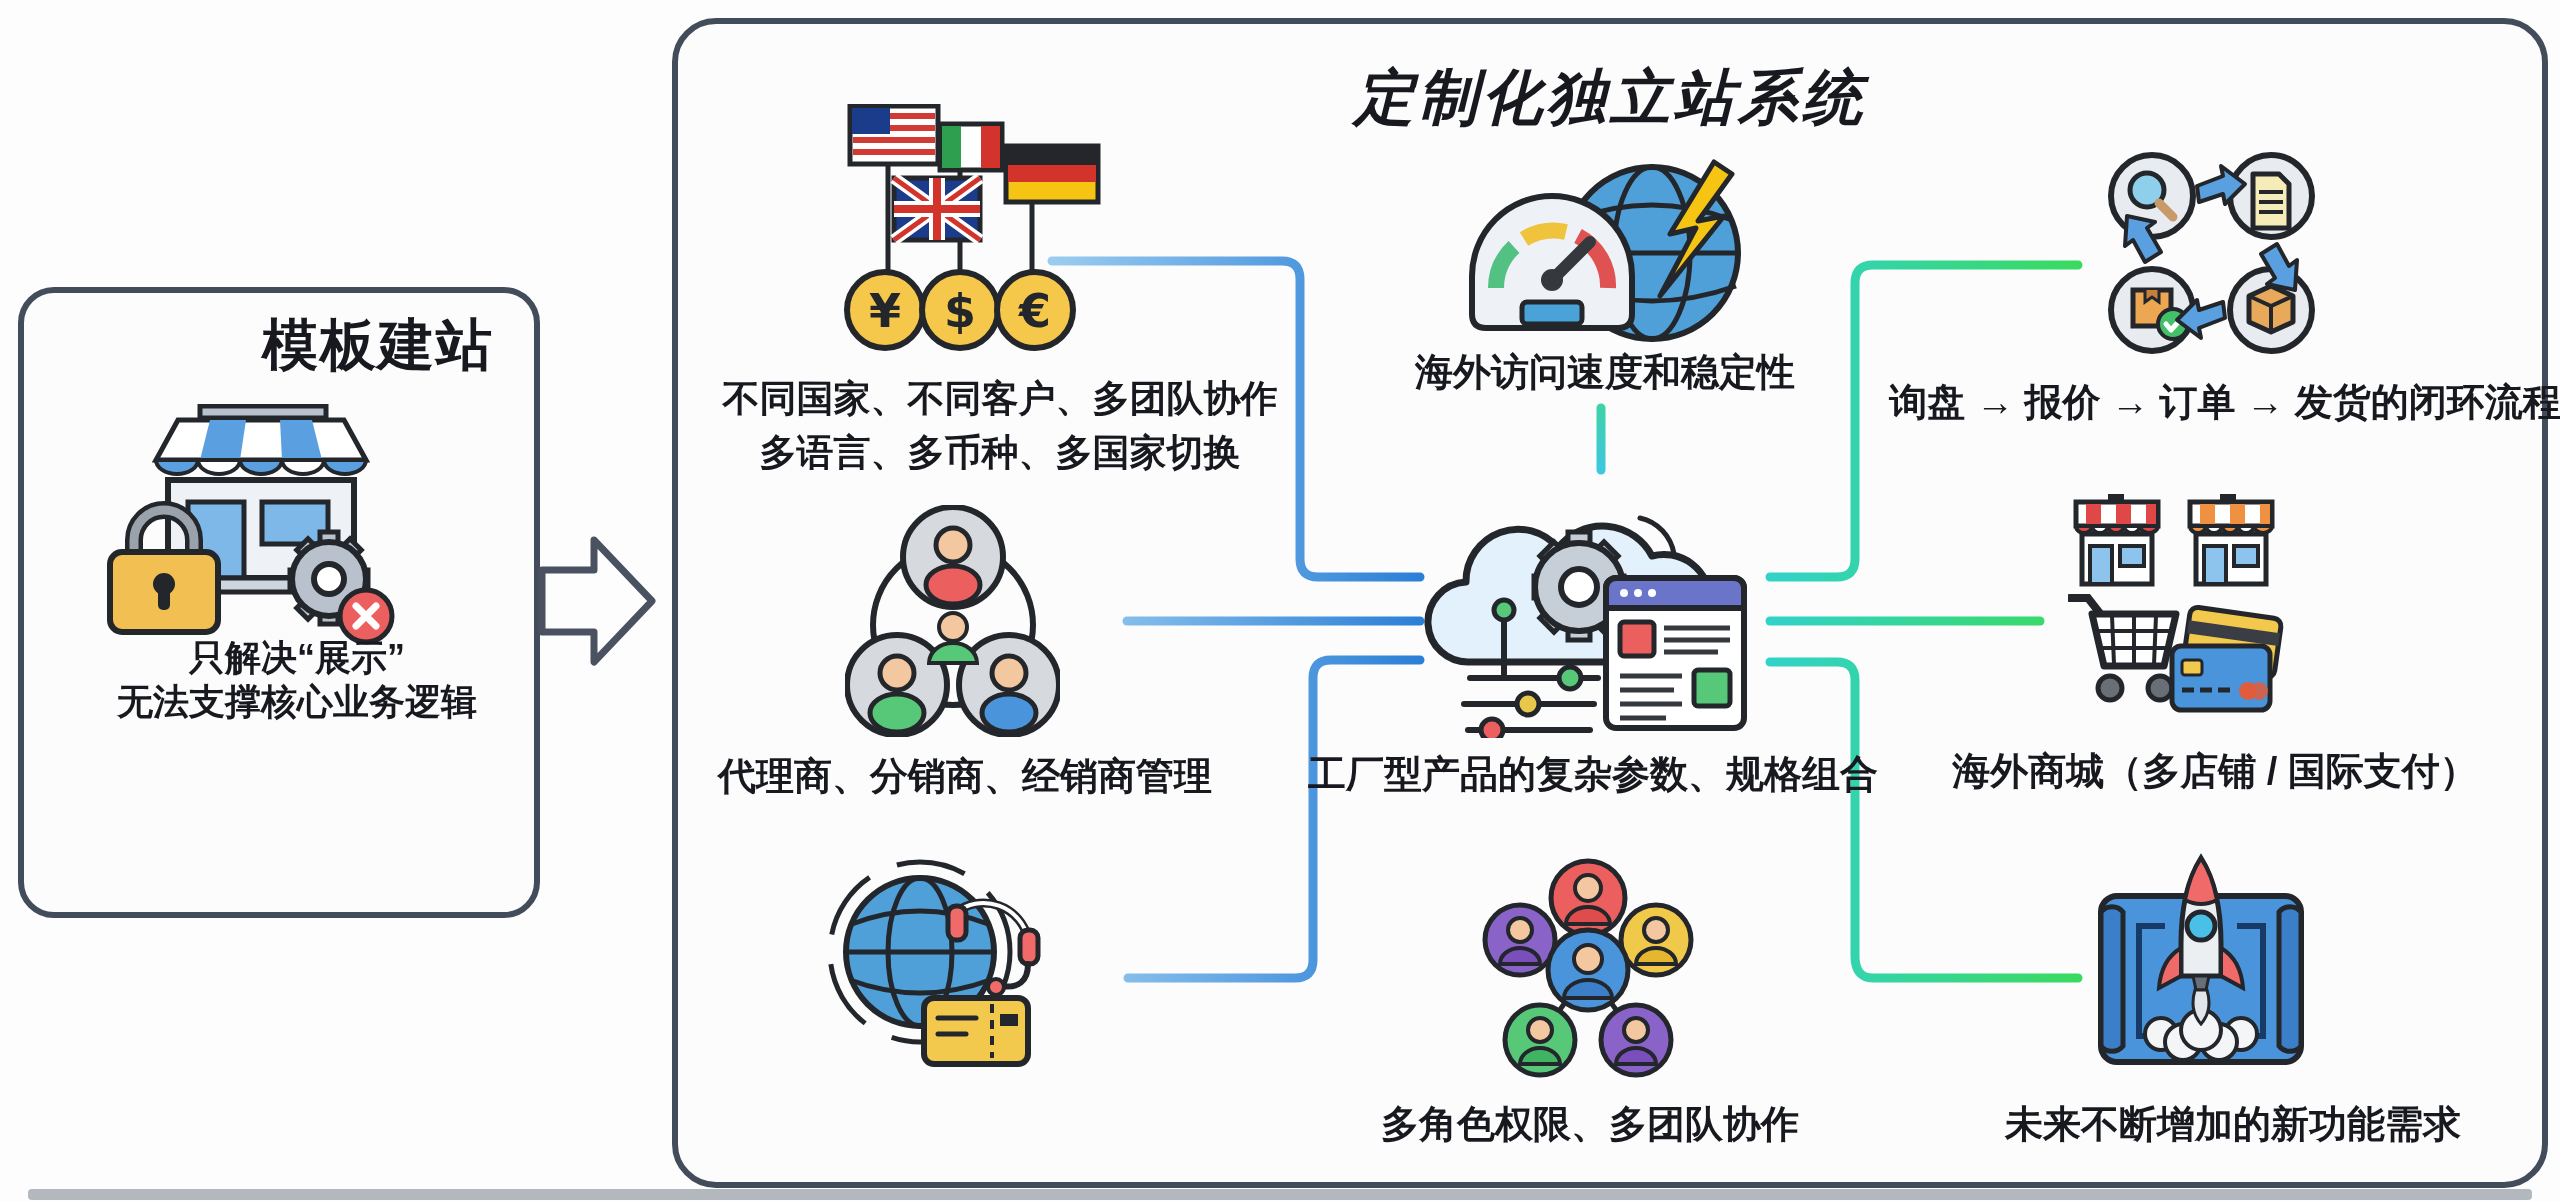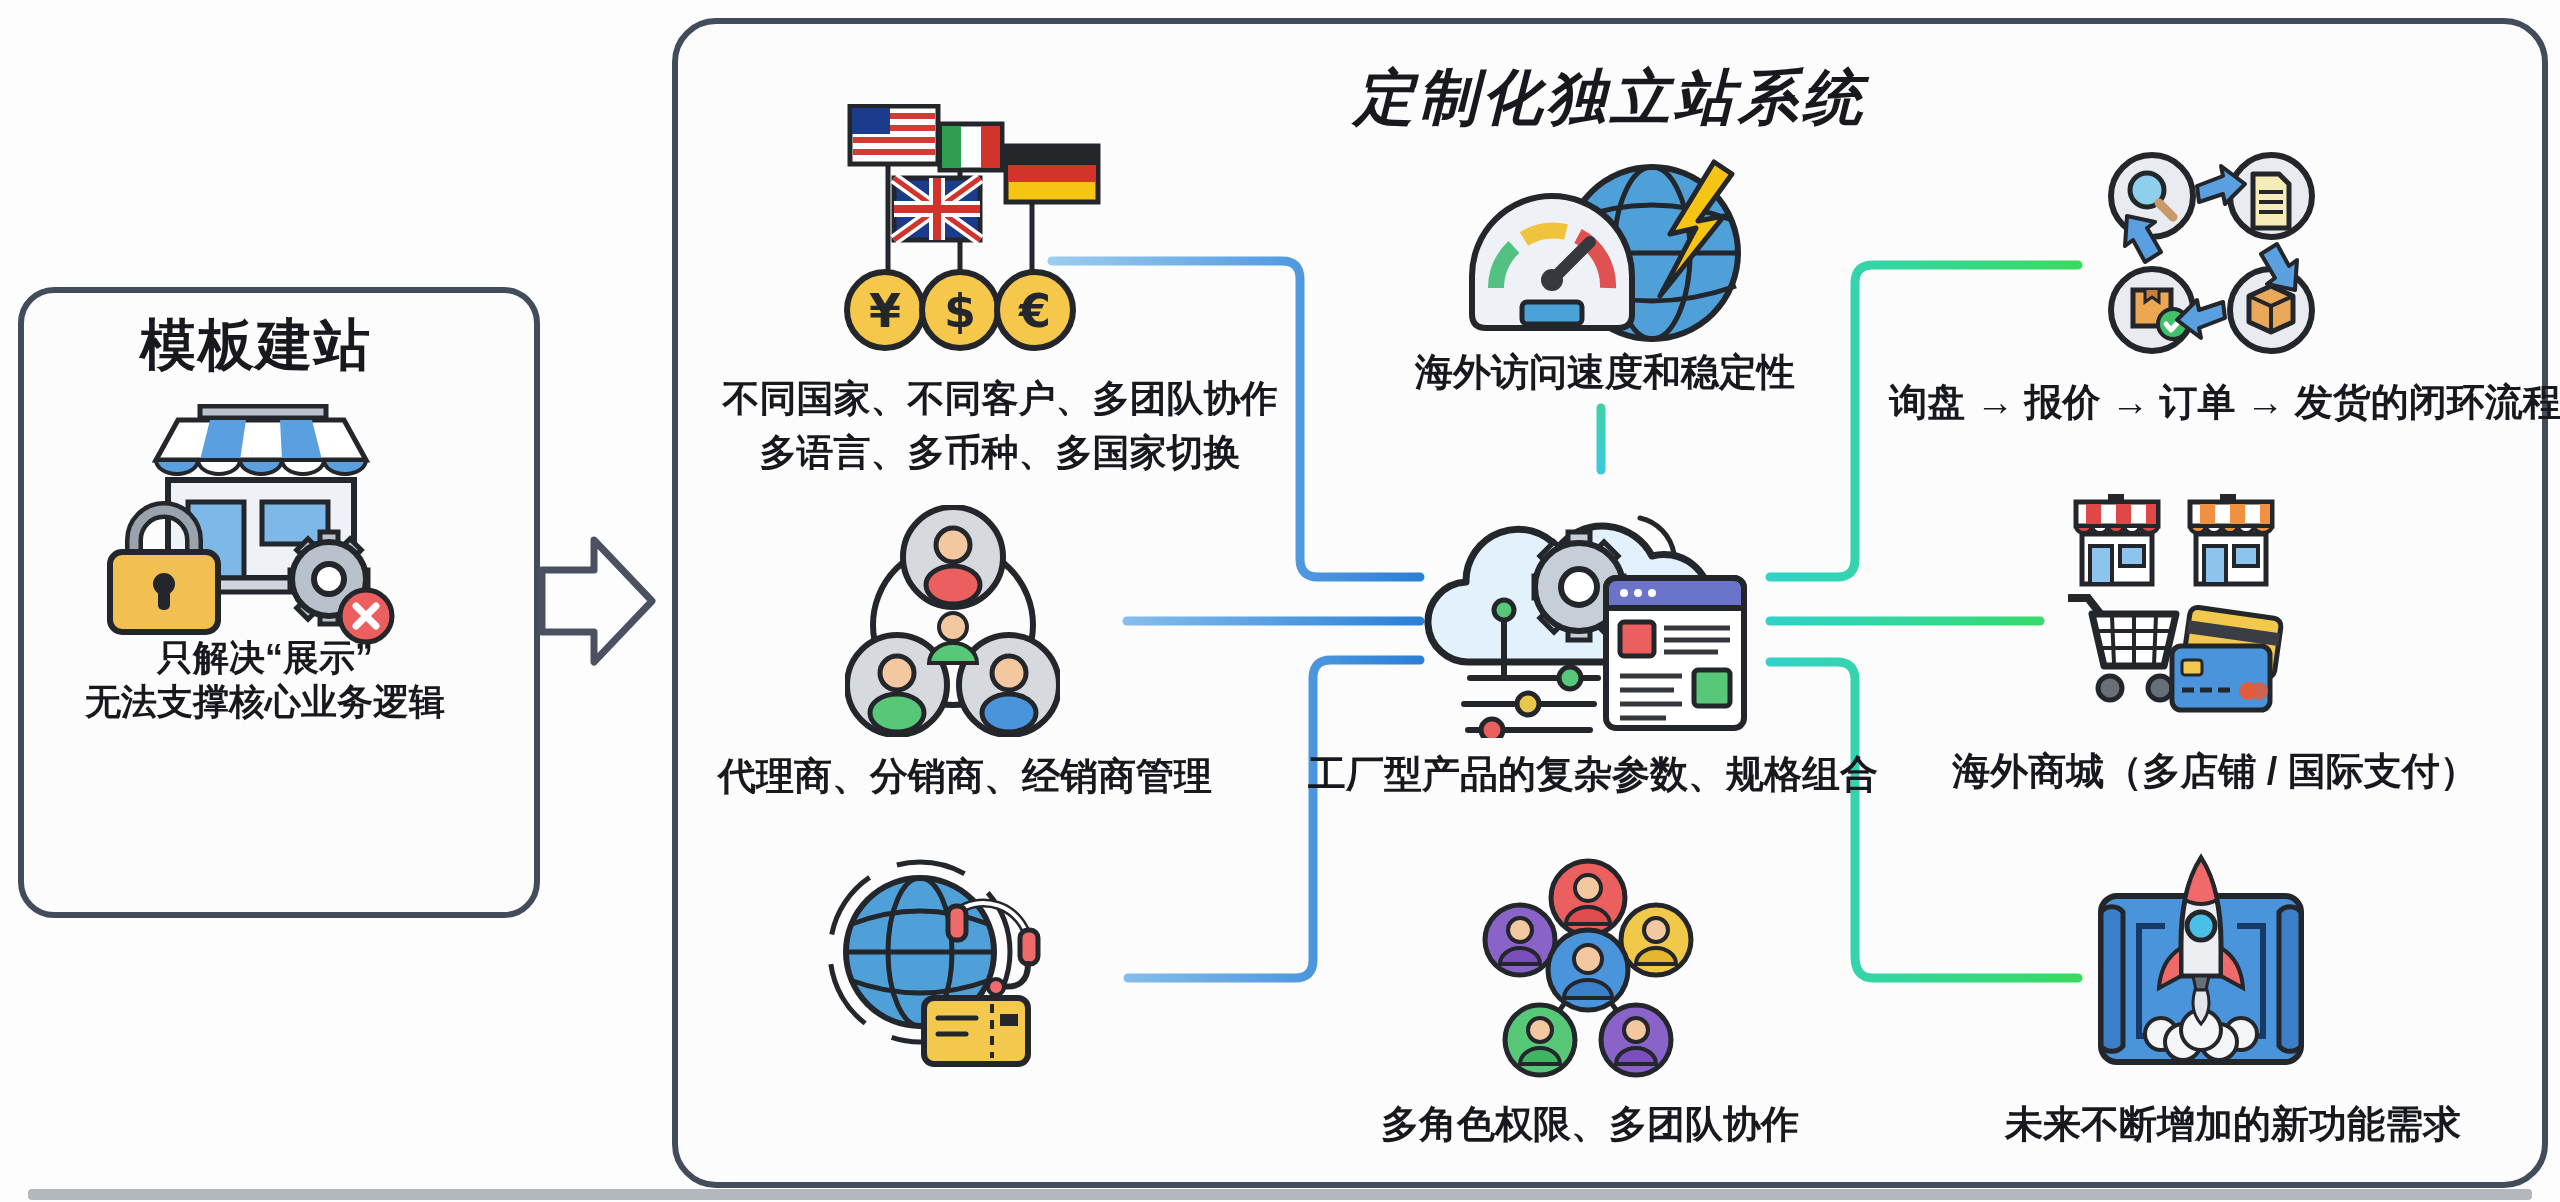--- a/index.html
+++ b/index.html
@@ -9,29 +9,29 @@
     font-family:"Liberation Sans","DejaVu Sans",sans-serif;
     color:#17191f;
   }
   .panel{
     position:absolute; background:#fcfcfd;
     border:6px solid #434c5b; box-sizing:border-box;
   }
   .panel.left{ left:18px; top:287px; width:522px; height:631px; border-radius:36px; }
   .panel.right{ left:672px; top:18px; width:1876px; height:1170px; border-radius:44px; }
   .ttl{ position:absolute; font-weight:bold; text-align:center; letter-spacing:2px;}
-  .lp-title{ left:18px; top:308px; width:476px; font-size:56px; }
+  .lp-title{ left:18px; top:308px; width:476px; font-size:56px;text-align:right; }
   .rp-title{ left:672px; top:58px; width:1876px; font-size:60px; letter-spacing:4px;font-style:italic;}
   .label{
     position:absolute; font-weight:bold; font-size:38px; line-height:1.3;
     text-align:center; transform:translateX(-50%); white-space:nowrap;
   }
   .label.two{ white-space:normal; line-height:1.45; font-size:37px;}
   .caption{
-    position:absolute; left:4px; top:636px; width:522px; text-align:center;
+    position:absolute; left:36px; top:636px; width:522px; text-align:center;
     font-weight:bold; font-size:36px; line-height:1.22;
   }
   .iconbox{ position:absolute; }
   .iconbox svg{ display:block; width:100%; height:100%; }
   .connector-layer{ position:absolute; left:0; top:0; width:2560px; height:1202px; }
   .bottom-strip{
     position:absolute; left:28px; top:1189px; width:2504px; height:11px;
     background:#a6abb3; opacity:.85; border-radius:4px;
   }
 </style>

